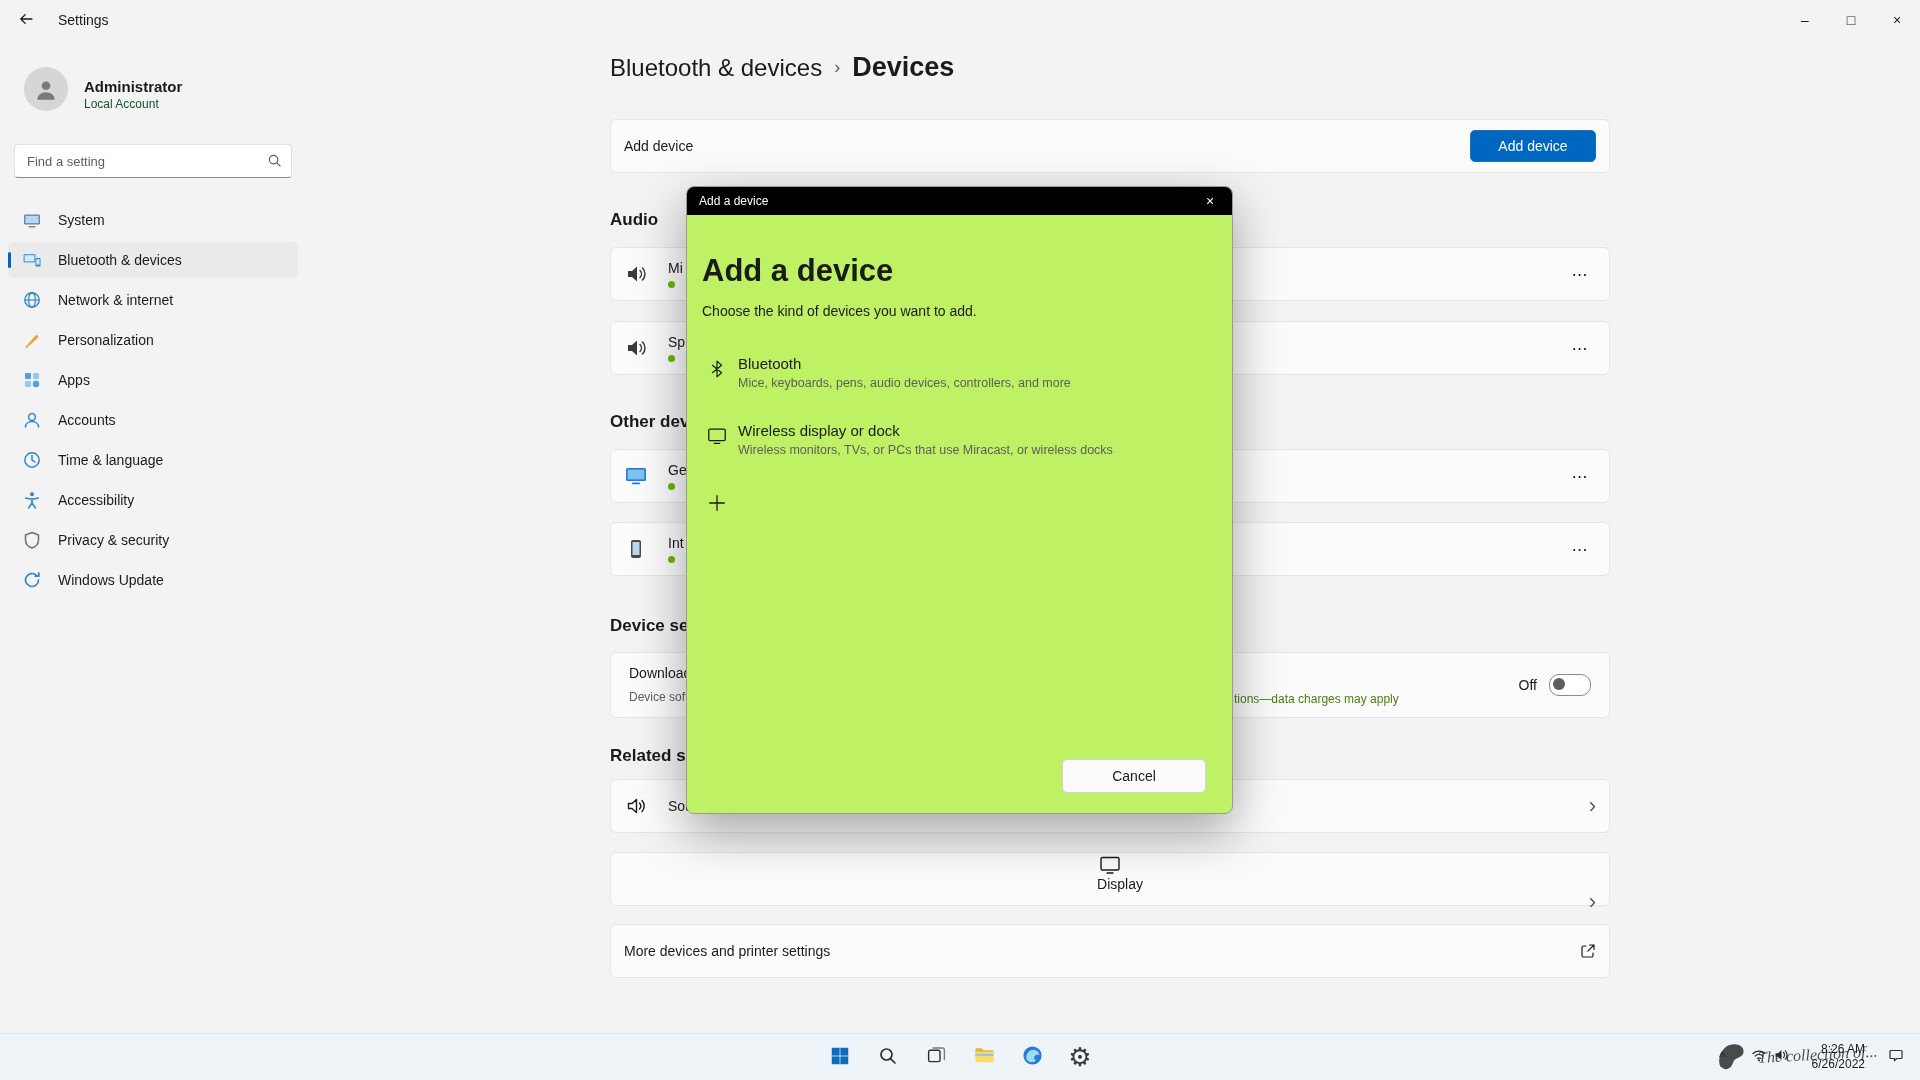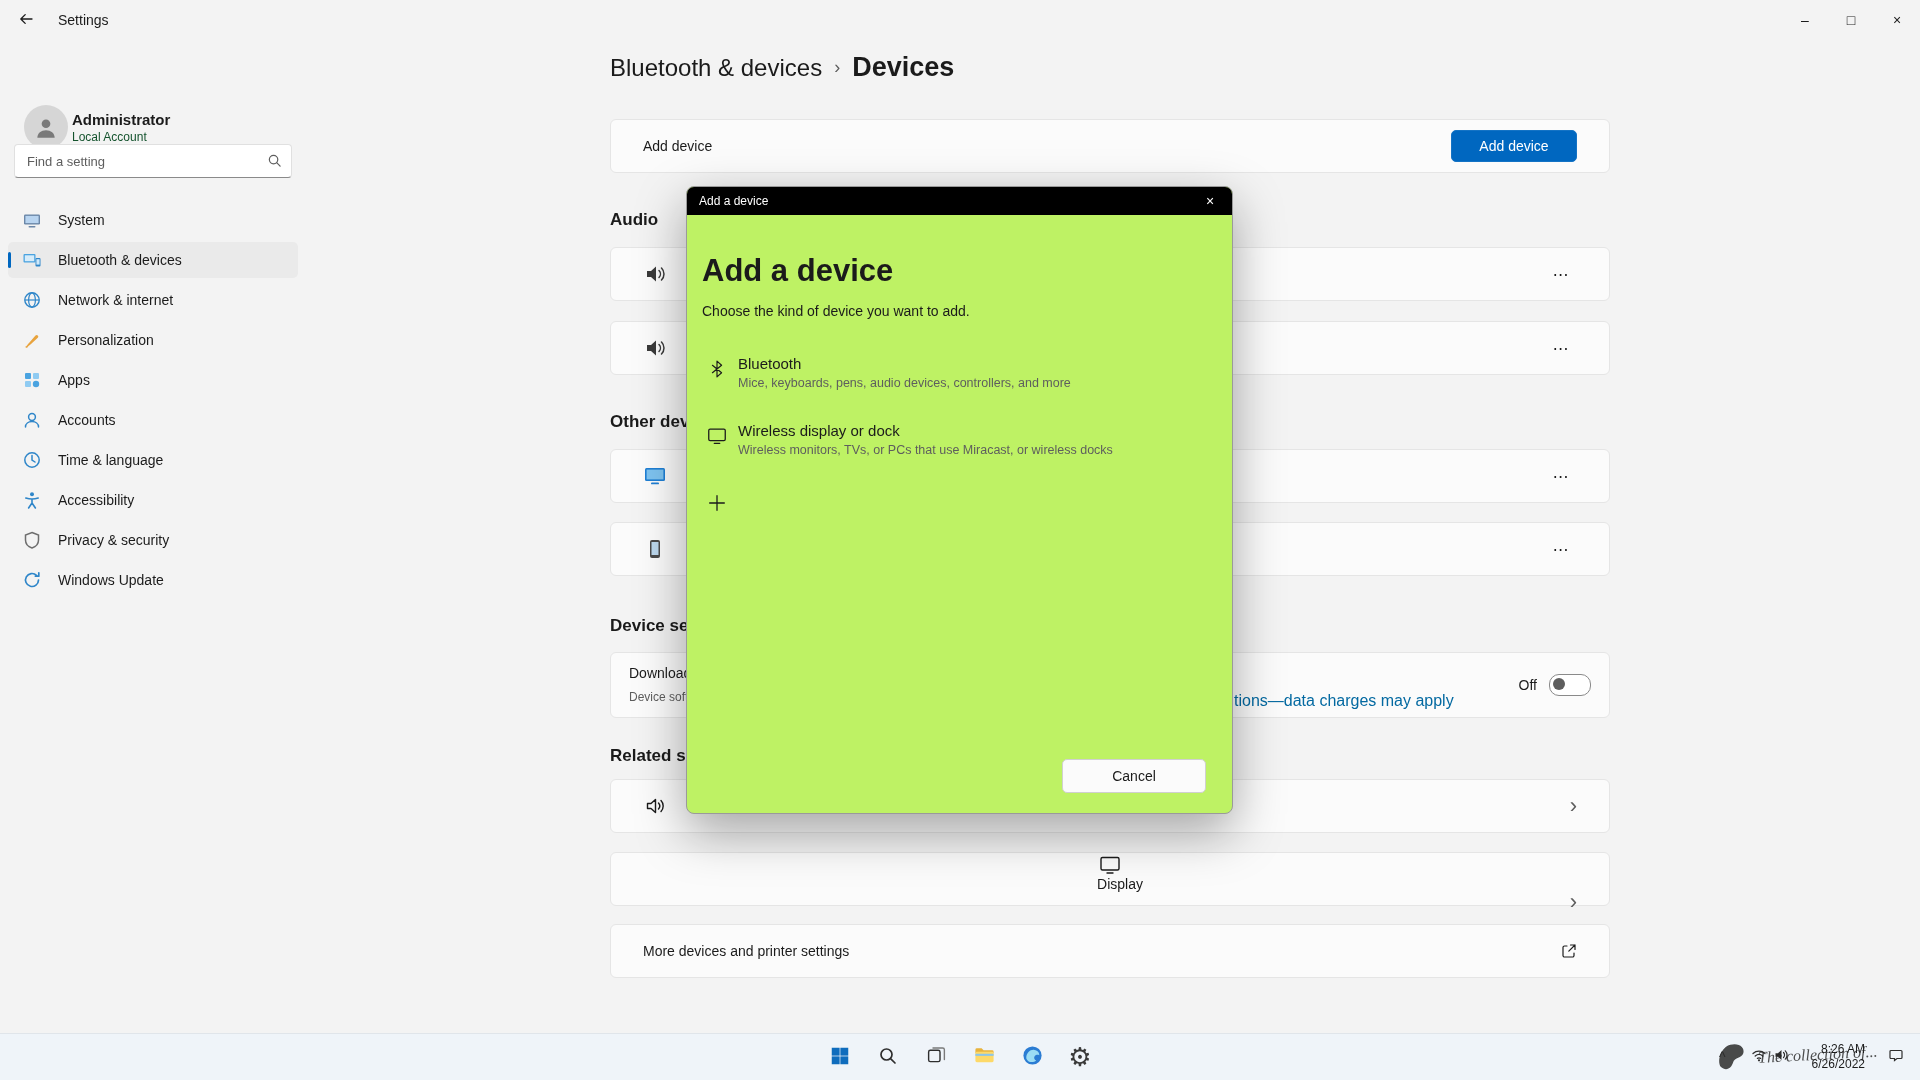--- a/index.html
+++ b/index.html
@@ -10,62 +10,62 @@
 
   
   .titlebar{position:absolute;top:0;left:0;right:0;height:40px;display:flex;align-items:center;}
   .tb-back{width:40px;height:40px;margin-left:6px;display:flex;align-items:center;justify-content:center;border-radius:5px;}
   .tb-title{font-size:14px;margin-left:12px;}
   .win-controls{margin-left:auto;display:flex;height:40px;}
   .win-controls button{width:46px;height:40px;font-size:14px;color:#1b1b1b;display:flex;align-items:center;justify-content:center;}
 
   
   .sidebar{position:absolute;top:40px;left:0;width:306px;bottom:46px;}
-  .user{position:absolute;left:24px;top:27px;display:flex;align-items:center;gap:4px;cursor:pointer;margin-top:38px;}
+  .user{position:absolute;left:24px;top:27px;display:flex;align-items:flex-end;gap:16px;cursor:pointer;}
   .avatar{width:44px;height:44px;border-radius:50%;background:#d6d6d6;display:flex;align-items:center;justify-content:center;overflow:hidden;}
   .user-meta{display:flex;flex-direction:column;gap:2px;}
   .user-name{font-size:15px;font-weight:700;}
   .user-type{font-size:12px;color:#14532d;}
   .search{position:absolute;top:104px;left:14px;right:14px;height:34px;}
   .search input{width:100%;height:100%;box-sizing:border-box;border:1px solid #e0e0e0;border-bottom:1px solid #8a8a8a;border-radius:4px;background:#ffffff;padding:0 32px 0 12px;font-size:13px;color:#1b1b1b;outline:none;}
   .search input::placeholder{color:#5e5e5e;}
   .search-ic{position:absolute;right:10px;top:9px;pointer-events:none;}
   .nav{position:absolute;top:162px;left:8px;right:8px;}
   .nav-item{position:relative;height:36px;margin-bottom:4px;display:flex;align-items:center;gap:16px;padding-left:14px;border-radius:5px;font-size:14px;cursor:pointer;}
   .nav-item.selected{background:#eaeaea;}
   .nav-item.selected::before{content:"";position:absolute;left:0;top:10px;width:3px;height:16px;border-radius:2px;background:#0067c0;}
   .nav-ic{width:20px;height:20px;display:flex;align-items:center;justify-content:center;flex:none;}
 
   
   .breadcrumb{position:absolute;left:610px;top:52px;display:flex;align-items:center;gap:10px;}
   .crumb-parent{font-size:24px;color:#1b1b1b;cursor:pointer;}
   .crumb-sep{font-size:18px;color:#5e5e5e;padding:0 2px;}
   .crumb-current{font-size:27px;font-weight:600;}
   .sec{position:absolute;left:610px;font-size:17px;font-weight:600;color:#1b1b1b;white-space:nowrap;}
-  .card{position:absolute;left:610px;width:1000px;background:#fbfbfb;border:1px solid #e5e5e5;border-radius:6px;box-sizing:border-box;display:flex;align-items:center;padding:0 32px;}
+  .card{position:absolute;left:610px;width:1000px;background:#fbfbfb;border:1px solid #e5e5e5;border-radius:6px;box-sizing:border-box;display:flex;align-items:center;padding:0 13px;}
   .c-add{top:119px;height:54px;}
   .c-a1{top:247px;height:54px;}
   .c-a2{top:321px;height:54px;}
   .c-o1{top:449px;height:54px;}
   .c-o2{top:522px;height:54px;}
   .c-dl{top:652px;height:66px;display:block;position:absolute;}
   .c-snd{top:779px;height:54px;}
   .c-dsp{top:852px;height:54px;flex-direction:column;}
   .c-more{top:924px;height:54px;}
   .row-label{font-size:14px;}
   .btn-primary{margin-left:auto;width:126px;height:32px;background:#0067c0;border:1px solid #1473c5;border-radius:5px;color:#ffffff;font-size:14px;display:flex;align-items:center;justify-content:center;}
   .dev-ic{width:24px;height:24px;display:flex;align-items:center;justify-content:center;flex:none;}
   .dev-stack{display:flex;flex-direction:column;gap:6px;margin-left:20px;}
   .dev-name{font-size:14px;color:#1b1b1b;line-height:14px;}
   .dot{width:7px;height:7px;border-radius:50%;background:#6bb700;}
   .more-btn{margin-left:auto;font-size:16px;color:#1b1b1b;width:32px;height:32px;border-radius:4px;display:flex;align-items:center;justify-content:center;letter-spacing:1px;}
   .chev{margin-left:auto;font-size:22px;color:#5e5e5e;line-height:1;}
   .dl-title{position:absolute;left:18px;top:12px;font-size:14px;white-space:nowrap;}
   .dl-sub{position:absolute;left:18px;top:37px;font-size:12px;color:#5e5e5e;white-space:nowrap;}
-  .dl-tail{position:absolute;left:623px;top:39px;font-size:16px;color:#0369a1;white-space:nowrap;}
+  .dl-tail{position:absolute;left:623px;top:39px;font-size:12px;color:#4d7c0f;white-space:nowrap;}
   .dl-toggle-wrap{position:absolute;right:18px;top:50%;transform:translateY(-50%);display:flex;align-items:center;gap:12px;}
   .toggle-label{font-size:14px;}
   .toggle{width:40px;height:20px;border:1px solid #8a8a8a;border-radius:10px;background:#ffffff;position:relative;cursor:pointer;}
   .knob{position:absolute;left:3px;top:3px;width:12px;height:12px;border-radius:50%;background:#5e5e5e;}
   .ext-ic{margin-left:auto;display:flex;}
 
   
   .dialog{position:absolute;left:686px;top:186px;width:547px;height:628px;background:#bef264;border:1px solid #9a9a9a;border-radius:8px;box-shadow:0 18px 50px rgba(0,0,0,0.35);z-index:50;box-sizing:border-box;}
   .dlg-titlebar{height:28px;background:#000000;border-radius:7px 7px 0 0;display:flex;align-items:center;color:#ffffff;}
   .dlg-title{font-size:12px;margin-left:12px;}
@@ -359,21 +359,21 @@
       </span>
   </div>
 
   <div class="dialog">
     <div class="dlg-titlebar">
       <span class="dlg-title">Add a device</span>
       <button class="dlg-close">×</button>
     </div>
     <div class="dlg-body">
       <h1 class="dlg-h1">Add a device</h1>
-      <p class="dlg-sub">Choose the kind of device you want to add.</p>
+      <p class="dlg-sub">Choose the kind of devices you want to add.</p>
       <div class="dlg-options">
         <div class="dlg-option">
           <span class="opt-ic">
               <svg width="20" height="22" viewBox="0 0 24 24">
                 <path d="M6.5 7.5 L17.5 16.5 L12 21.5 V2.5 L17.5 7.5 L6.5 16.5" fill="none" stroke="#1b1b1b" stroke-width="1.4" stroke-linecap="round" stroke-linejoin="round"></path>
               </svg>
             </span>
           <span>
             <span class="opt-title" style="display:block;">Bluetooth</span>
             <span class="opt-desc" style="display:block;">Mice, keyboards, pens, audio devices, controllers, and more</span>

